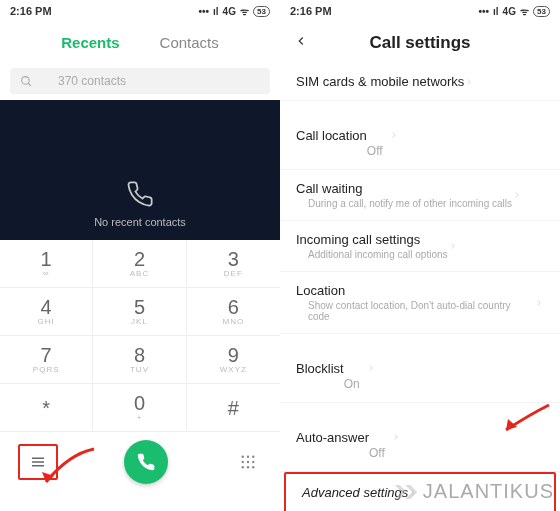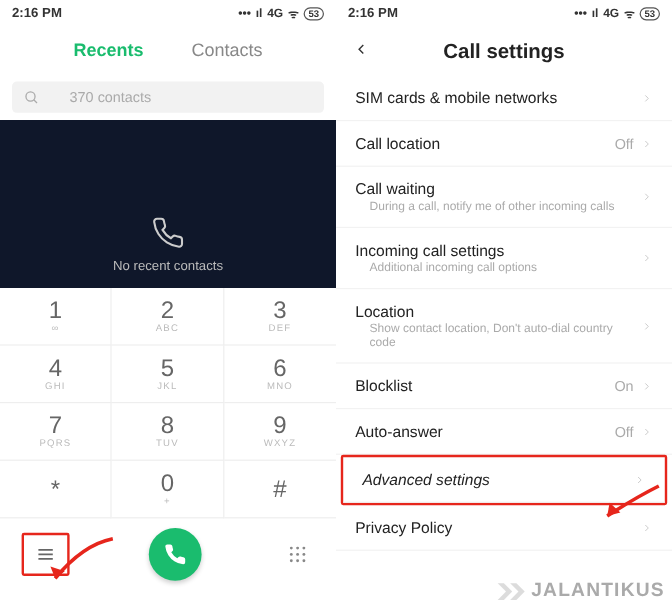--- a/index.html
+++ b/index.html
@@ -19,28 +19,28 @@
   .key .d { font-size: 20px; color: #666; font-weight: 300; line-height: 1; }
   .key .l { font-size: 8px; color: #bbb; letter-spacing: 1px; }
   .bottom { display: flex; align-items: center; justify-content: space-between; padding: 8px 18px; height: 60px; }
   .menu-btn { width: 28px; height: 28px; display: flex; align-items: center; justify-content: center; }
   .menu-box { border: 2px solid #e6261c; padding: 2px 4px; border-radius: 2px; }
   .fab { width: 44px; height: 44px; border-radius: 50%; background: #1abc6e; display: flex; align-items: center; justify-content: center; box-shadow: 0 2px 4px rgba(0,0,0,.2); }
   .header2 { display: flex; align-items: center; padding: 10px 14px; position: relative; }
   .header2 .back { font-size: 18px; color: #333; }
   .header2 .title { position: absolute; left: 0; right: 0; text-align: center; font-size: 17px; font-weight: 600; color: #222; pointer-events: none; }
   .list { }
-  .item { padding: 11px 16px; border-bottom: 1px solid #f2f2f2; display: flex; justify-content: space-between; align-items: center; }
+  .item { padding: 11px 16px; border-bottom: 1px solid #f2f2f2; display: flex; align-items: center; }
   .item .main { font-size: 13px; color: #222; }
   .item .sub { font-size: 10px; color: #aaa; margin-top: 2px; padding-left: 12px; }
   .item .chev { color: #ccc; font-size: 14px; display: flex; align-items: center; gap: 6px; }
-  .item .val { font-size: 12px; color: #aaa; }
+  .item .val { font-size: 12px; color: #aaa; margin-top: 32px; }
   .adv-box { border: 2px solid #e6261c; border-radius: 2px; margin: 0 4px; font-style: italic; }
   .arrow { position: absolute; pointer-events: none; }
-  .watermark { position: absolute; right: 6px; bottom: 8px; display: flex; align-items: center; gap: 4px; color: #aaa; font-size: 16px; font-weight: 700; letter-spacing: 1px; }
+  .watermark { position: absolute; right: 6px; bottom: 8px; display: flex; align-items: center; gap: 4px; color: #aaa; font-size: 20px; font-weight: 400; letter-spacing: 1px; }
   .watermark svg { opacity: .5; }
 </style>
 </head>
 <body>
 
 <div class="row">
 
   <div class="phone">
     <div class="status">
       <span>2:16 PM</span>

